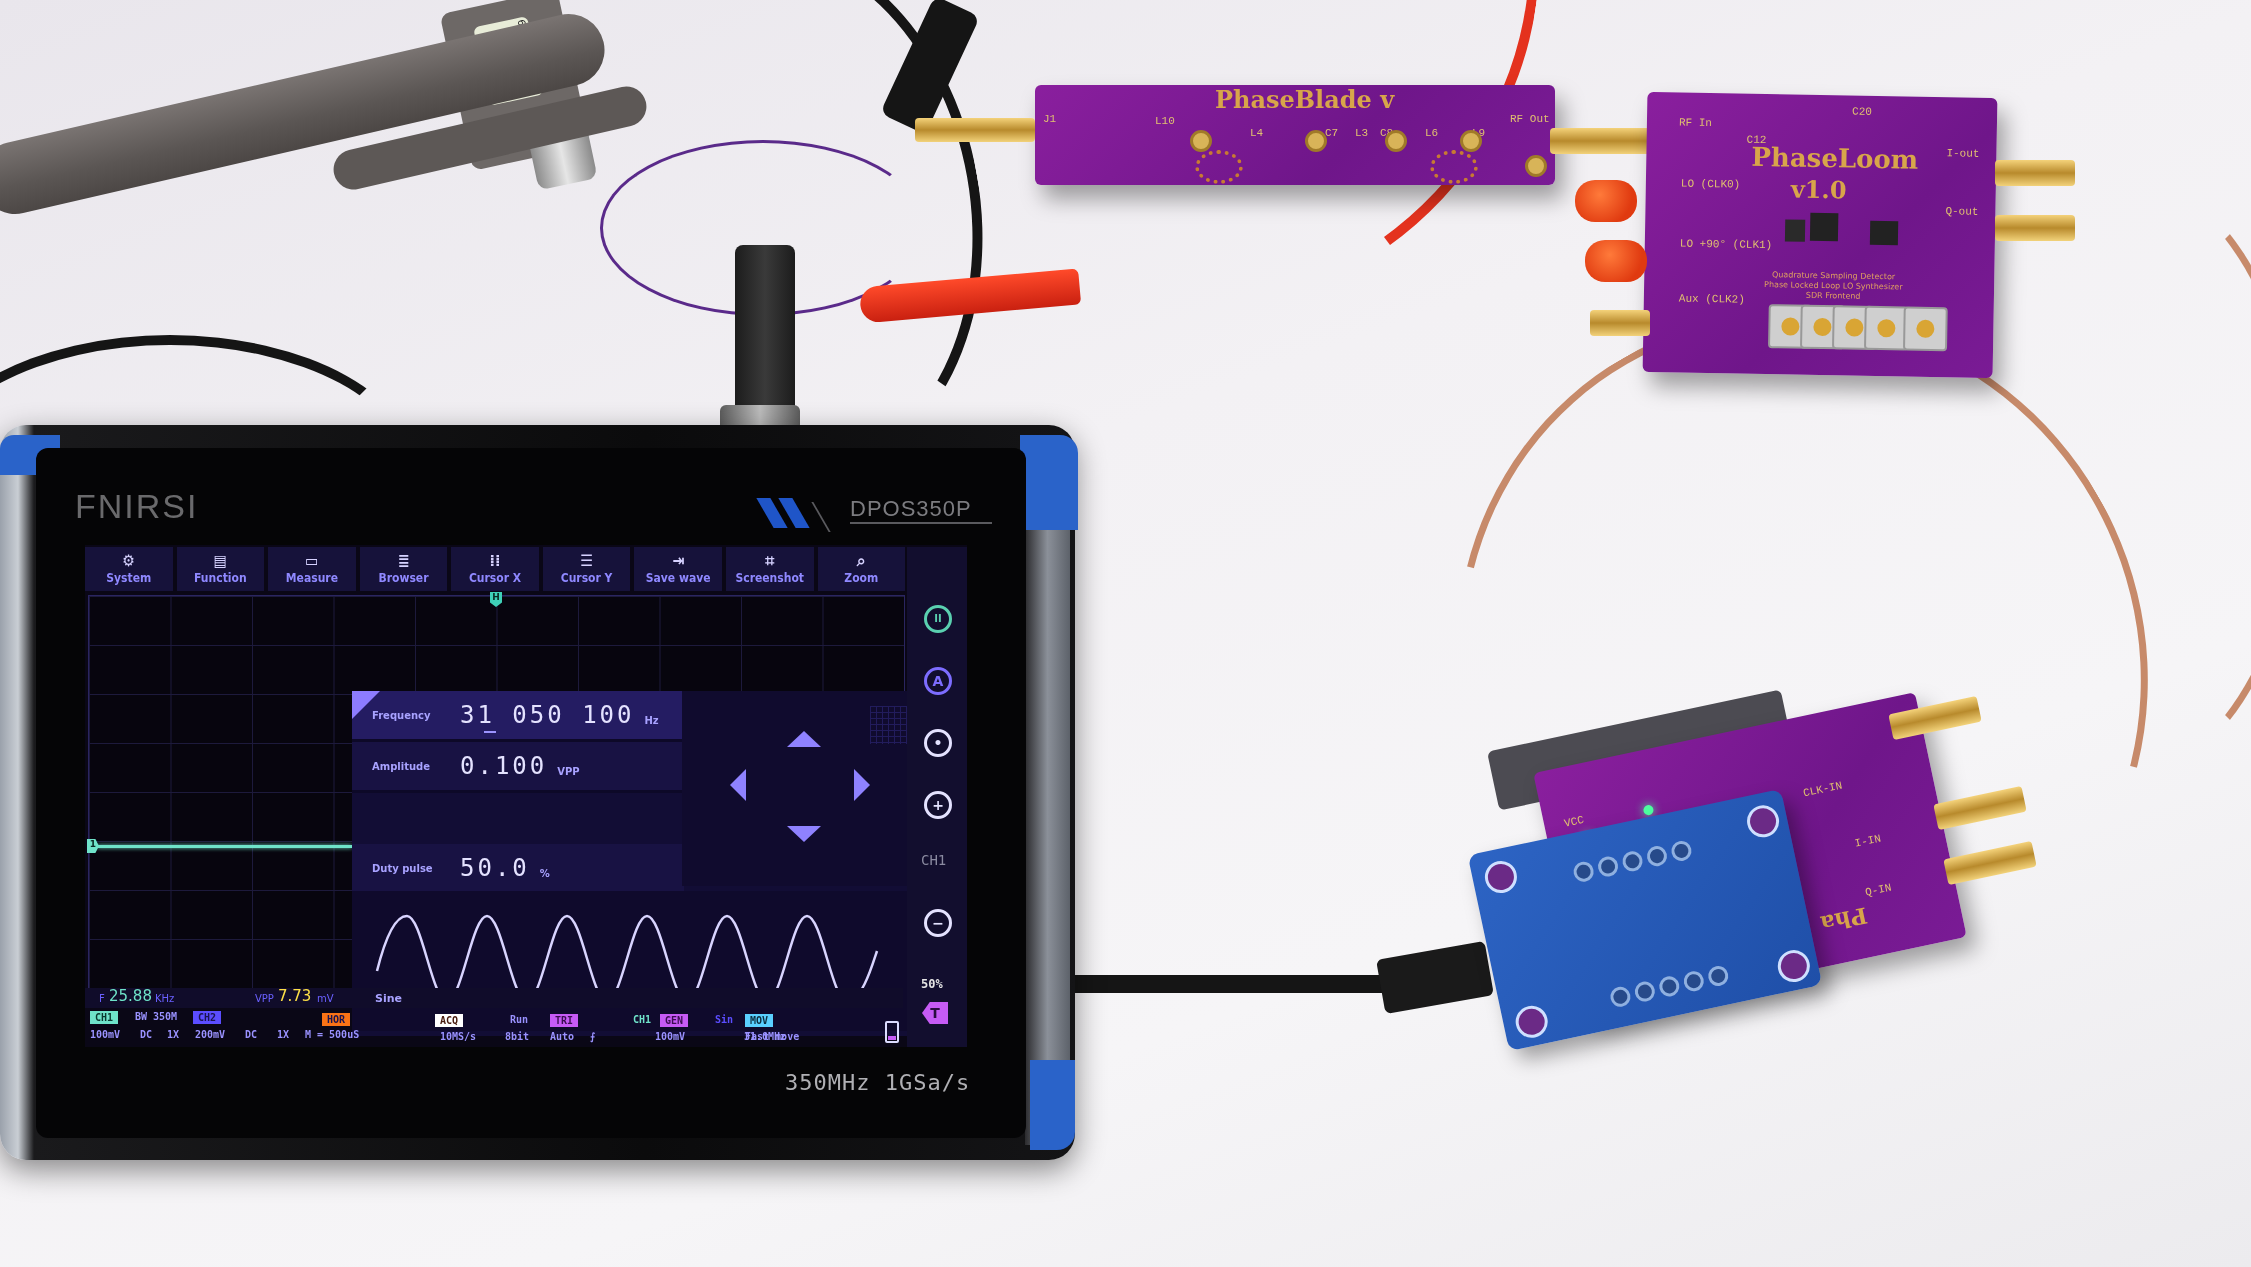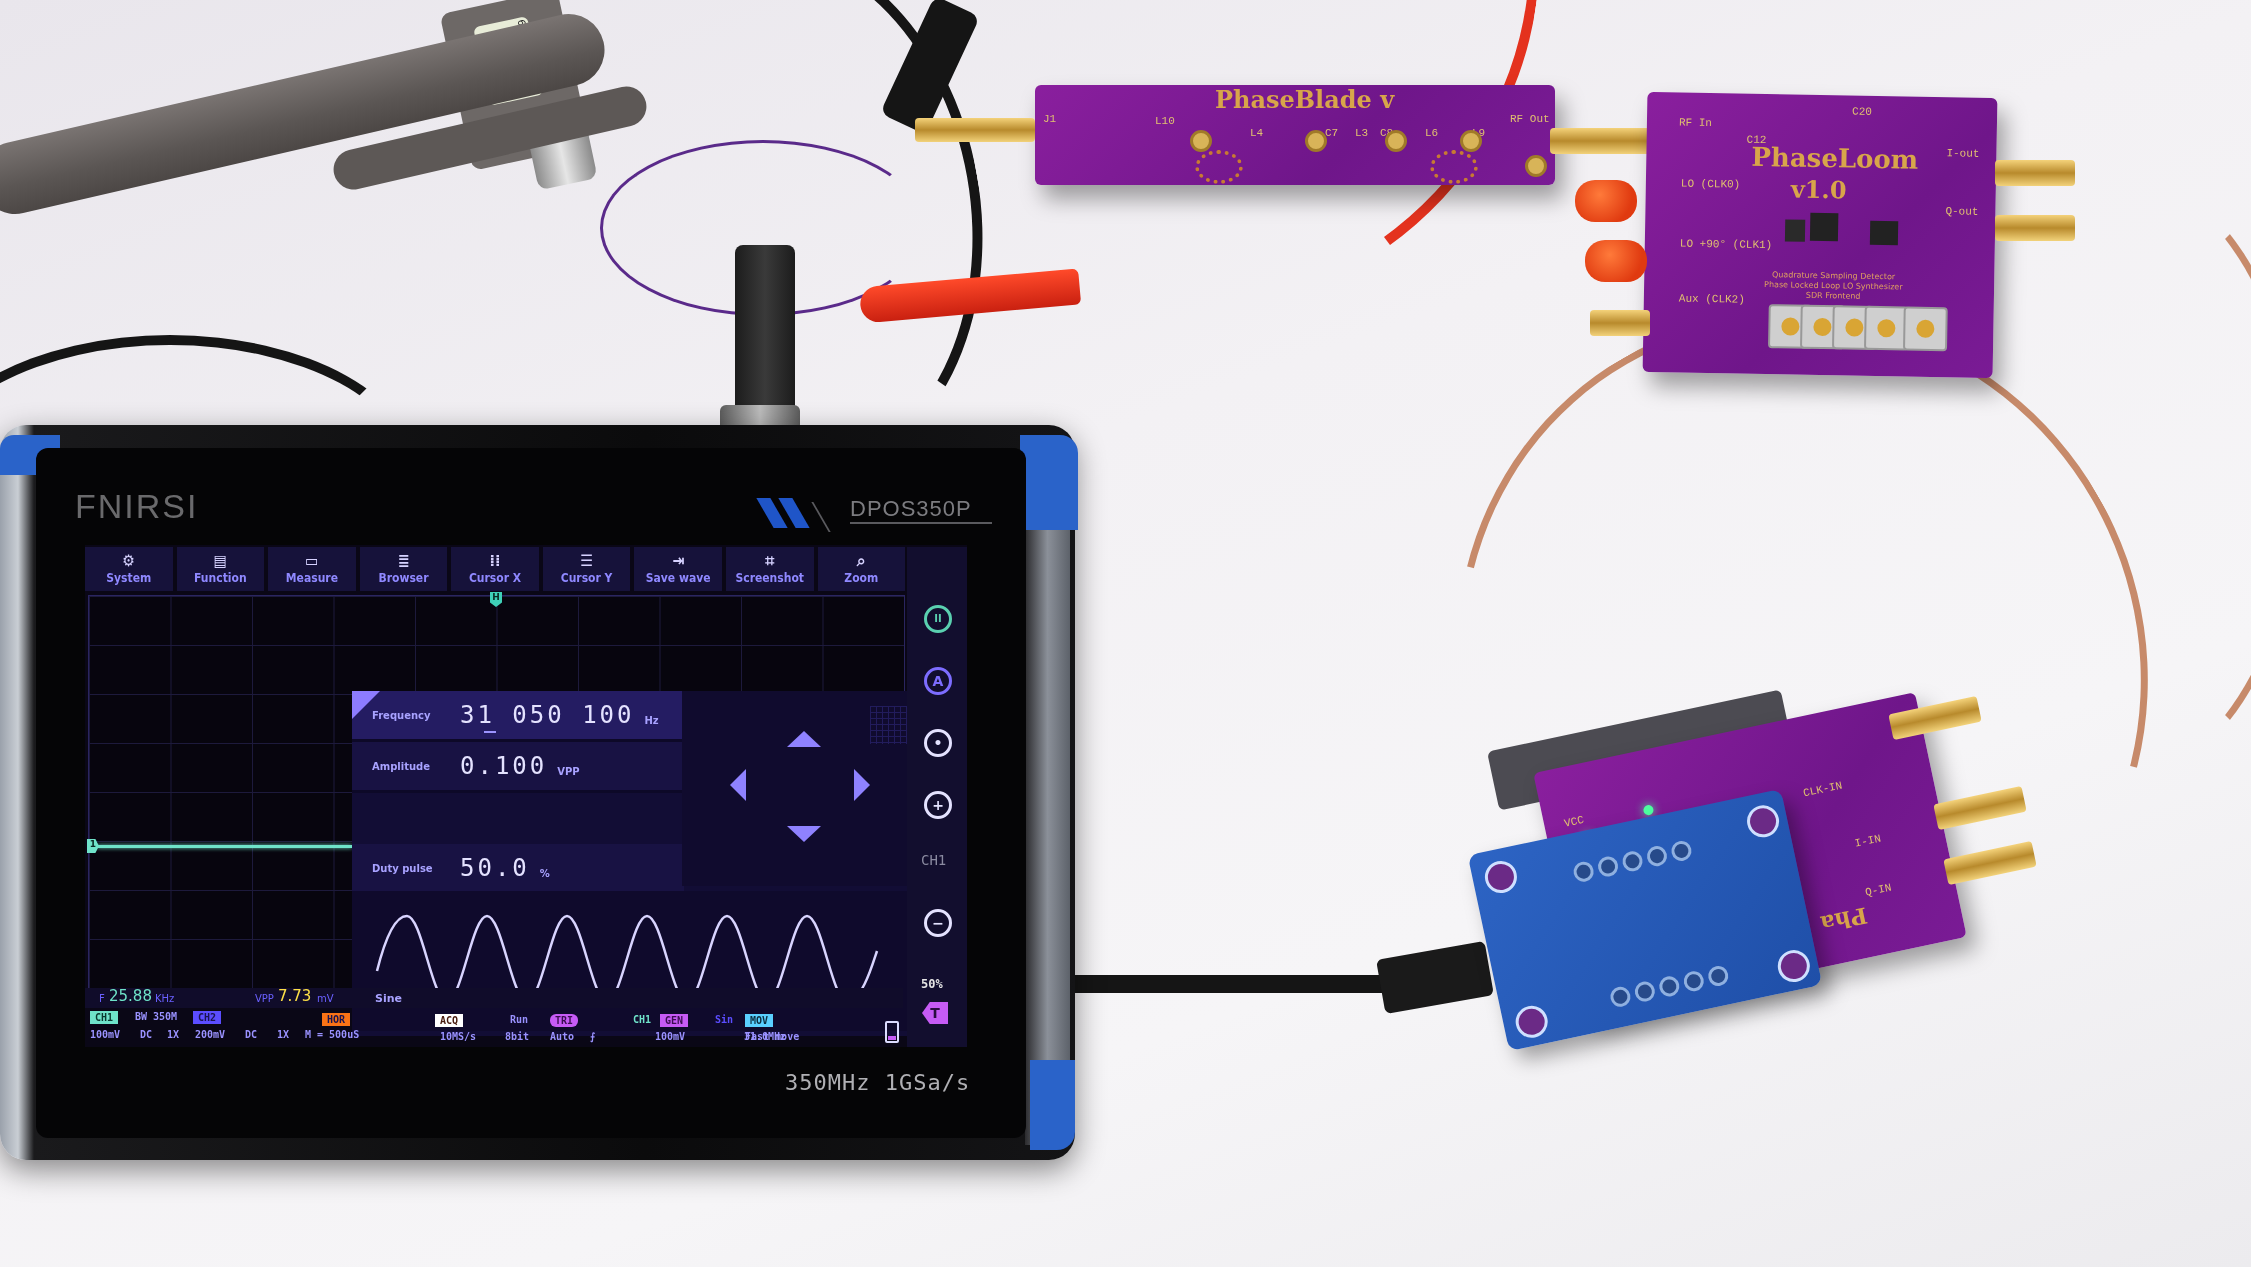--- a/index.html
+++ b/index.html
@@ -330,21 +330,21 @@
     <span class="sb" style="left:82px;top:20px;">1X</span>
     <span class="sb" style="left:110px;top:20px;">200mV</span>
     <span class="sb" style="left:160px;top:20px;">DC</span>
     <span class="sb" style="left:192px;top:20px;">1X</span>
     <span class="sb tag" style="left:237px;top:4px;background:#f97316;color:#1a1450;">HOR</span>
     <span class="sb" style="left:220px;top:20px;">M = 500uS</span>
     <span class="sb tag" style="left:350px;top:5px;background:#ffffff;color:#4a1d10;">ACQ</span>
     <span class="sb" style="left:355px;top:22px;">10MS/s</span>
     <span class="sb" style="left:425px;top:5px;">Run</span>
     <span class="sb" style="left:420px;top:22px;">8bit</span>
-    <span class="sb tag" style="left:465px;top:5px;background:#c65bf5;color:#3a0d50;border-radius:6px;">TRI</span>
+    <span class="sb tag" style="left:465px;top:5px;background:#c65bf5;color:#3a0d50;">TRI</span>
     <span class="sb" style="left:465px;top:22px;">Auto</span>
     <span class="sb" style="left:505px;top:22px;">⨍</span>
     <span class="sb" style="left:548px;top:5px;color:#6fe3c9;">CH1</span>
     <span class="sb tag" style="left:575px;top:5px;background:#c65bf5;color:#3a0d50;">GEN</span>
     <span class="sb" style="left:570px;top:22px;">100mV</span>
     <span class="sb" style="left:630px;top:5px;color:#5b4dff;">Sin</span>
     <span class="sb" style="left:615px;top:22px;margin-left:44px;">31.0MHz</span>
     <span class="sb tag" style="left:660px;top:5px;background:#5ad0ff;color:#0d2f40;">MOV</span>
     <span class="sb" style="left:660px;top:22px;">Fast move</span>
     <div class="battery" style="left:800px;top:12px;"></div>

